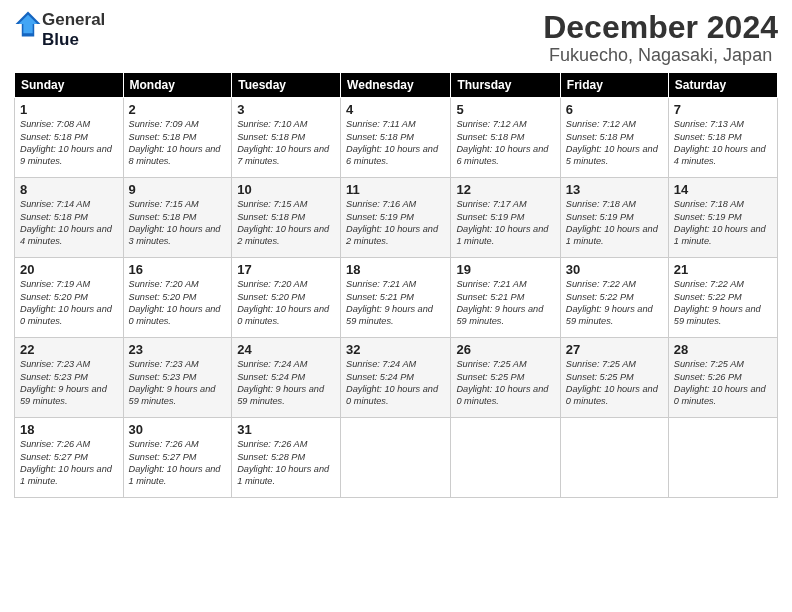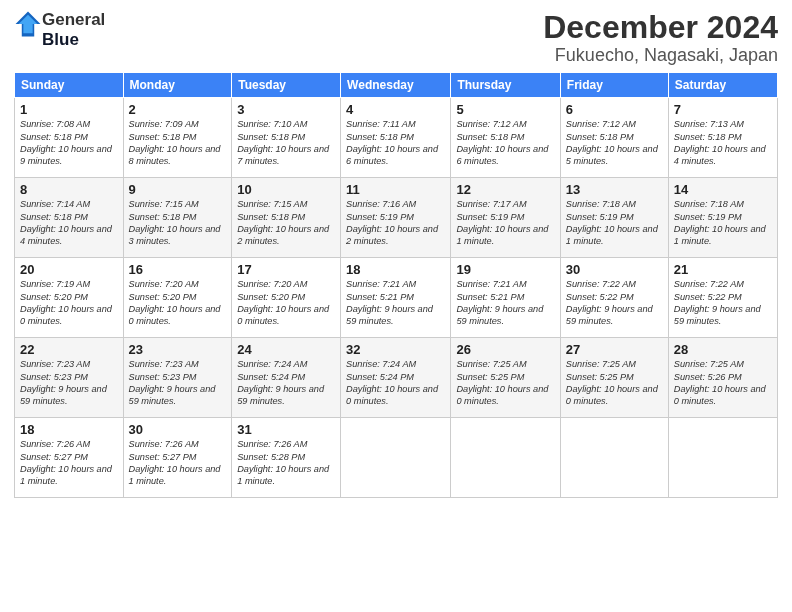--- a/index.html
+++ b/index.html
@@ -21,39 +21,39 @@
       margin-bottom: 6px;
     }
     .logo {
       display: flex;
     }
     .logo-icon {
       width: 28px;
       height: 28px;
     }
     .title-block {
-      text-align: right;
+      text-align: center;
     }
     .main-title {
       font-size: 32px;
       font-weight: bold;
       color: #333;
       line-height: 1.1;
     }
     .subtitle {
       font-size: 18px;
       color: #555;
     }
     .calendar {
       width: 100%;
       border-collapse: collapse;
       font-size: 10px;
     }
     .calendar thead tr th {
-      background: #3b82f6;
+      background: #000000;
       color: #fff;
       font-size: 12px;
       font-weight: bold;
       text-align: left;
       padding: 5px 6px;
       border: 1px solid #fff;
     }
     .calendar tbody tr td {
       border: 1px solid #ccc;
       vertical-align: top;

